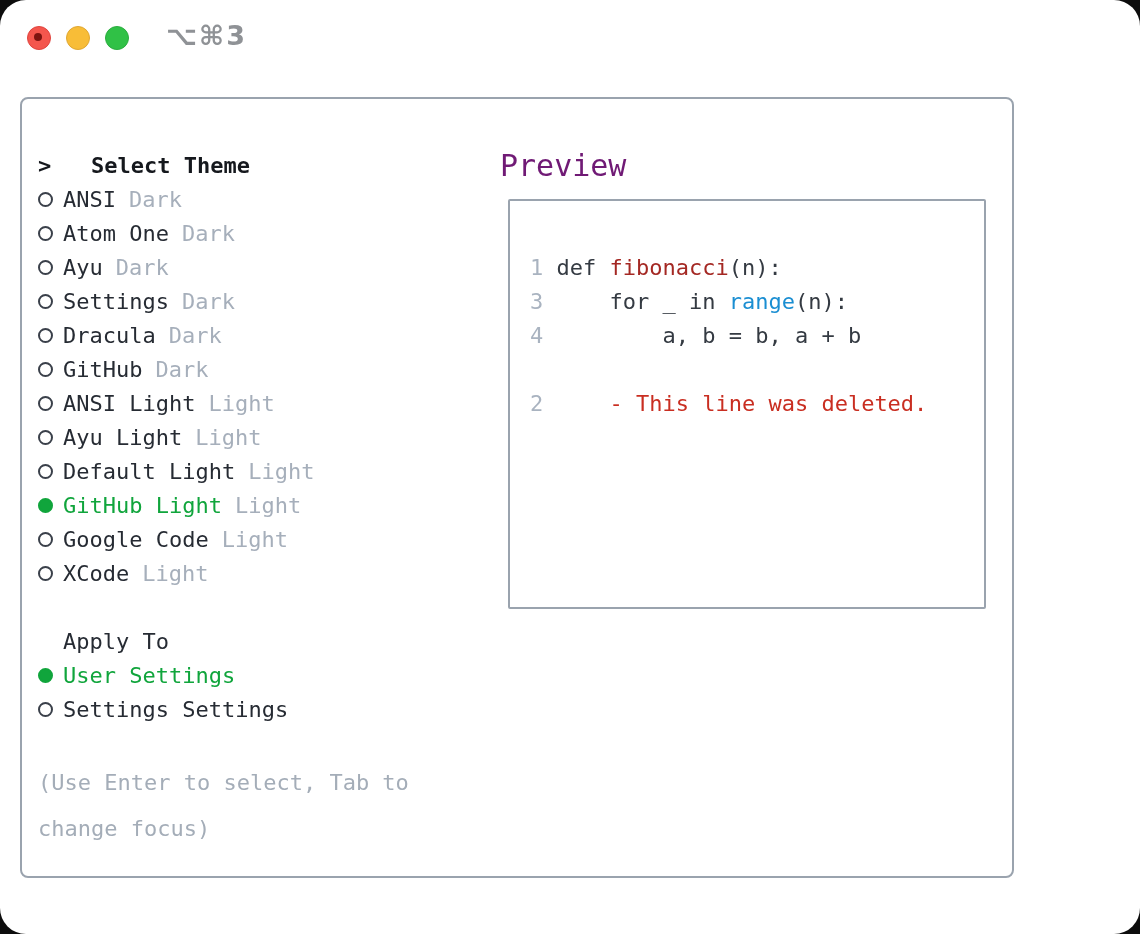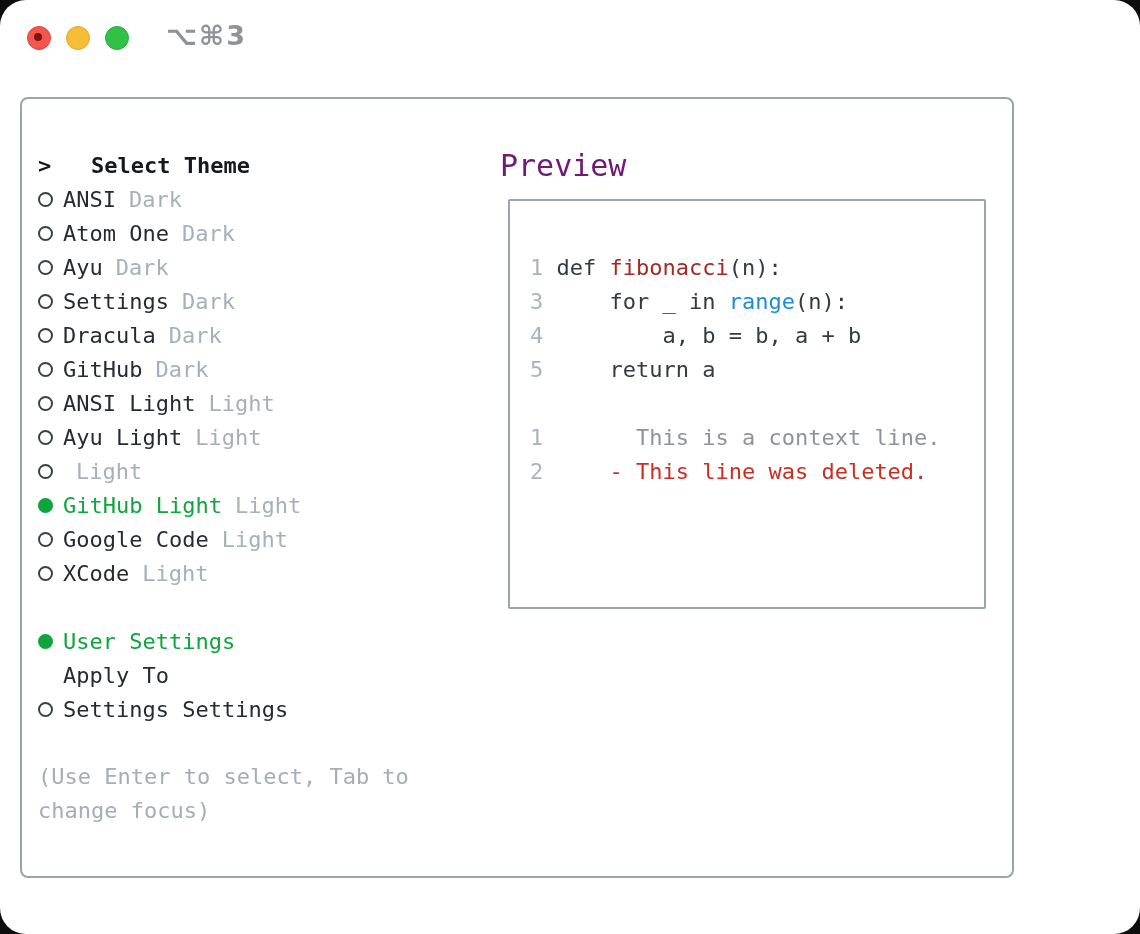--- a/index.html
+++ b/index.html
@@ -44,21 +44,21 @@
     border:2px solid #3a404a;background:transparent;flex:0 0 15px;
     margin-right:10px;
   }
   .opt-row[data-state="selected"] .bullet{background:#10a53c;border-color:#10a53c;}
   .opt-row[data-state="selected"] .t-name,
   .opt-row[data-state="selected"] .t-label{color:#10a53c;}
   .t-name{color:#262b33;}
   .t-variant{color:#a6afbb;margin-left:13px;}
   .indent{margin-left:25px;}
   .hint{
-    margin-top:0;width:400px;font-size:22px;line-height:34px;color:#a4adb8;
+    margin-top:0;width:400px;font-size:22px;line-height:46px;color:#a4adb8;
     white-space:normal;
   }
   
   .preview-title{
     position:absolute;left:500px;top:148px;height:34px;display:flex;align-items:center;
     font-size:30px;font-weight:400;color:#701a75;
   }
   .preview-box{
     position:absolute;left:508px;top:199px;width:478px;height:410px;
     border:2px solid #9aa3ae;border-radius:2px;box-sizing:border-box;
@@ -115,56 +115,54 @@
     <div class="row opt-row" data-state="none">
       <span class="bullet"></span><span class="t-name">GitHub</span><span class="t-variant">Dark</span>
     </div>
     <div class="row opt-row" data-state="none">
       <span class="bullet"></span><span class="t-name">ANSI Light</span><span class="t-variant">Light</span>
     </div>
     <div class="row opt-row" data-state="none">
       <span class="bullet"></span><span class="t-name">Ayu Light</span><span class="t-variant">Light</span>
     </div>
     <div class="row opt-row" data-state="none">
-      <span class="bullet"></span><span class="t-variant">Light</span>
+      <span class="bullet"></span><span class="t-name">Default Light</span><span class="t-variant">Light</span>
     </div>
     <div class="row opt-row" data-state="selected">
       <span class="bullet"></span><span class="t-name">GitHub Light</span><span class="t-variant">Light</span>
     </div>
     <div class="row opt-row" data-state="none">
       <span class="bullet"></span><span class="t-name">Google Code</span><span class="t-variant">Light</span>
     </div>
     <div class="row opt-row" data-state="none">
       <span class="bullet"></span><span class="t-name">XCode</span><span class="t-variant">Light</span>
     </div>
 
     <div class="row spacer"></div>
 
+    <div class="row">
+      <span class="indent">Apply To</span>
+    </div>
     <div class="row opt-row" data-state="selected">
       <span class="bullet"></span><span class="t-label">User Settings</span>
-    </div>
-    <div class="row">
-      <span class="indent">Apply To</span>
     </div>
     <div class="row opt-row" data-state="none">
       <span class="bullet"></span><span class="t-label">Settings Settings</span>
     </div>
 
     <div class="row spacer"></div>
 
     <div class="hint">(Use Enter to select, Tab to change focus)</div>
   </div>
 
   <div class="preview-title">Preview</div>
 
   <div class="preview-box">
     <div class="code">
       <div class="pline"><span class="ln">1</span><span class="seg-plain"> def </span><span class="seg-func">fibonacci</span><span class="seg-plain">(n):</span></div>
       <div class="pline"><span class="ln">3</span><span class="seg-plain">     for _ in </span><span class="seg-builtin">range</span><span class="seg-plain">(n):</span></div>
       <div class="pline"><span class="ln">4</span><span class="seg-plain">         a, b = b, a + b</span></div>
-      <div class="pline"><span class="ln">5</span><span class="seg-plain">     return a</span></div>
       <div class="pline"></div>
-      <div class="pline"><span class="ln">1</span><span class="seg-ctx">       This is a context line.</span></div>
       <div class="pline"><span class="ln">2</span><span class="seg-del">     - This line was deleted.</span></div>
     </div>
   </div>
 
 </div>
 
 </body></html>

